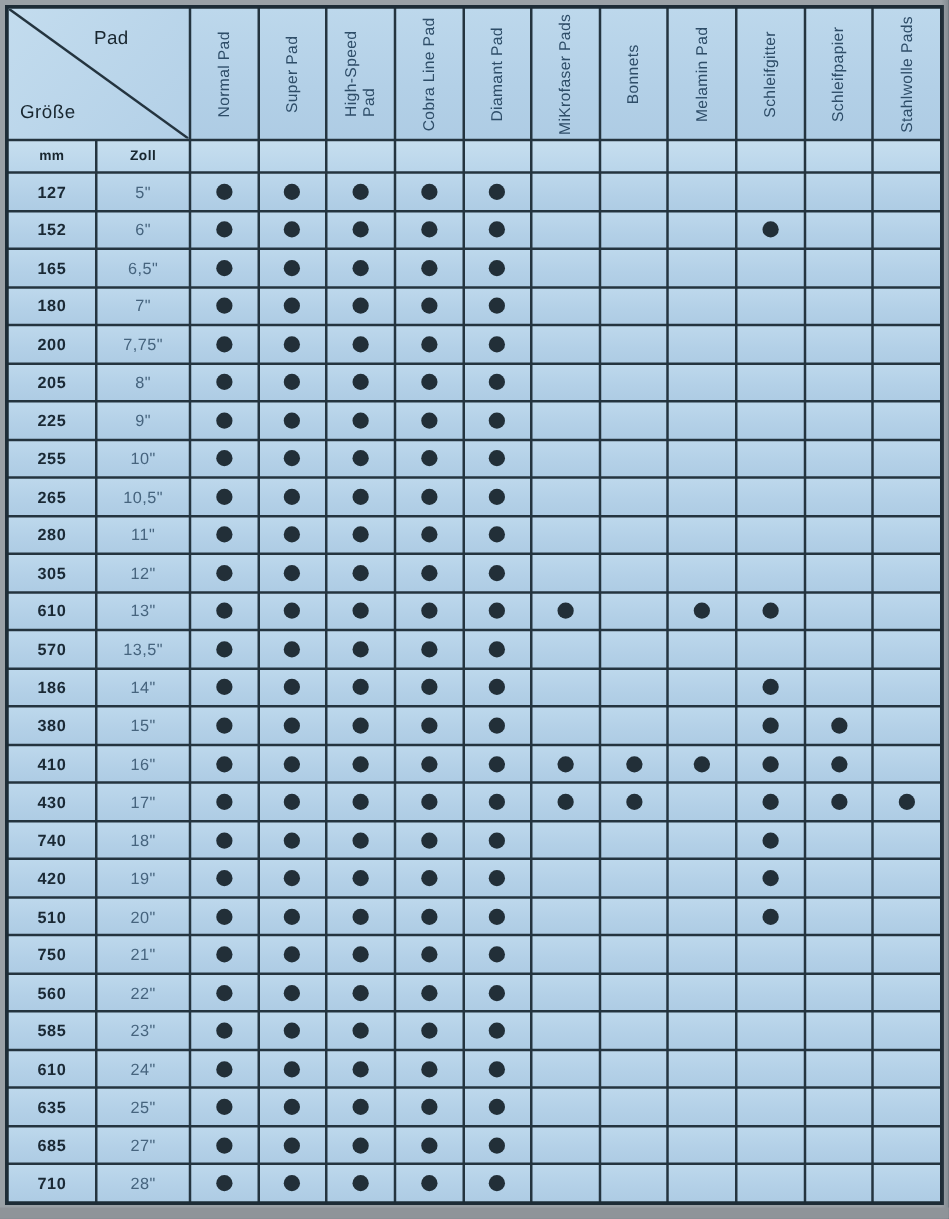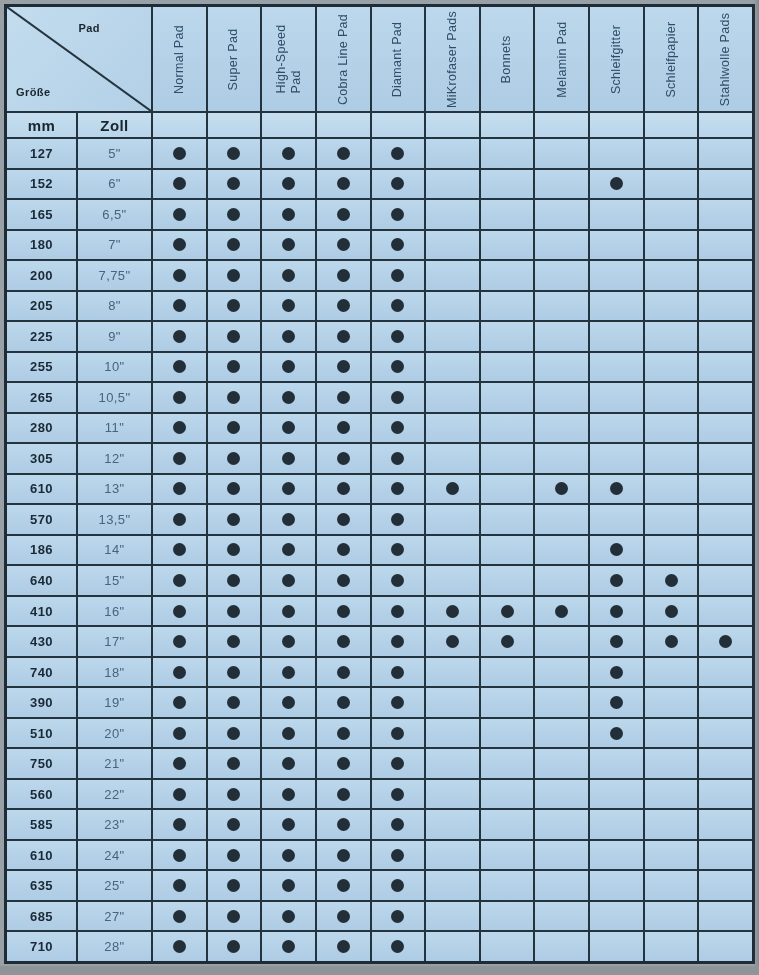--- a/index.html
+++ b/index.html
@@ -27,35 +27,35 @@
   .cell{
     background:linear-gradient(180deg,#bdd8ec 0%,#b3d0e7 60%,#aecce4 100%);
     display:flex;align-items:center;justify-content:center;
     overflow:hidden;position:relative;
   }
   .corner{
     grid-column:1/3;grid-row:1;
     background:linear-gradient(135deg,#c3dcee 0%,#b3d0e7 100%);
   }
   .corner svg{position:absolute;inset:0;width:100%;height:100%;}
-  .corner .lbl{position:absolute;font-weight:bold;font-size:11px;color:#18262f;letter-spacing:.4px;}
+  .corner .lbl{position:absolute;font-weight:normal;font-size:15px;color:#18262f;letter-spacing:.4px;}
   .corner .lbl.pad{left:57%;top:15px;transform:translateX(-50%);}
   .corner .lbl.groesse{left:9px;bottom:13px;}
   .colhead .vlabel{
     transform:rotate(-90deg);
     white-space:pre;
     font-size:12.5px;
     line-height:1.2;
     color:#2e4d68;
     letter-spacing:.3px;
     text-align:left;
   }
   .unitcell{
     background:linear-gradient(180deg,#c6deef 0%,#b9d5ea 100%);
-    font-weight:bold;font-size:15px;color:#18262f;letter-spacing:.4px;
+    font-weight:bold;font-size:11px;color:#18262f;letter-spacing:.4px;
   }
   .mmcell{font-weight:bold;font-size:13px;color:#1a2935;letter-spacing:.4px;}
   .zollcell{font-size:13px;color:#46647e;letter-spacing:.4px;}
   .dotcell{}
   .dot{width:13px;height:13px;border-radius:50%;background:#222f38;}
   
   .scan-edge{position:absolute;right:0;top:0;width:6px;height:975px;background:linear-gradient(90deg,rgba(0,0,0,0) ,rgba(90,100,110,.35));pointer-events:none;}
   .scan-bottom{position:absolute;left:0;bottom:0;width:759px;height:9px;background:#8f9499;pointer-events:none;}
 </style>
 </head>
@@ -443,21 +443,21 @@
         <span class="dot"></span>
       </div>
       <div class="cell dotcell"></div>
       <div class="cell dotcell"></div>
       <div class="cell dotcell"></div>
       <div class="cell dotcell">
         <span class="dot"></span>
       </div>
       <div class="cell dotcell"></div>
       <div class="cell dotcell"></div>
-      <div class="cell mmcell">640</div>
+      <div class="cell mmcell">380</div>
       <div class="cell zollcell">15"</div>
       <div class="cell dotcell">
         <span class="dot"></span>
       </div>
       <div class="cell dotcell">
         <span class="dot"></span>
       </div>
       <div class="cell dotcell">
         <span class="dot"></span>
       </div>
@@ -561,21 +561,21 @@
         <span class="dot"></span>
       </div>
       <div class="cell dotcell"></div>
       <div class="cell dotcell"></div>
       <div class="cell dotcell"></div>
       <div class="cell dotcell">
         <span class="dot"></span>
       </div>
       <div class="cell dotcell"></div>
       <div class="cell dotcell"></div>
-      <div class="cell mmcell">390</div>
+      <div class="cell mmcell">420</div>
       <div class="cell zollcell">19"</div>
       <div class="cell dotcell">
         <span class="dot"></span>
       </div>
       <div class="cell dotcell">
         <span class="dot"></span>
       </div>
       <div class="cell dotcell">
         <span class="dot"></span>
       </div>

